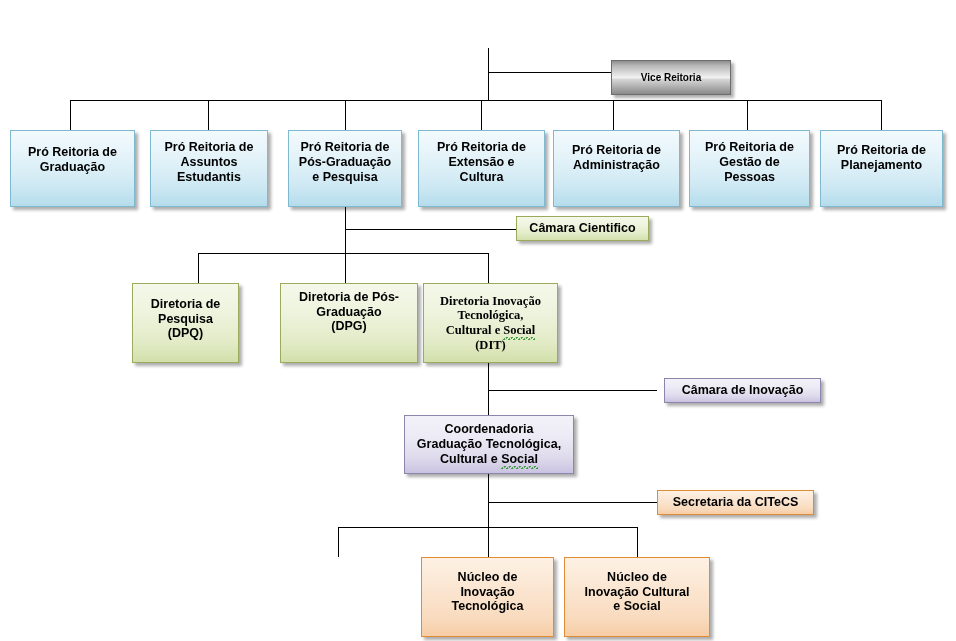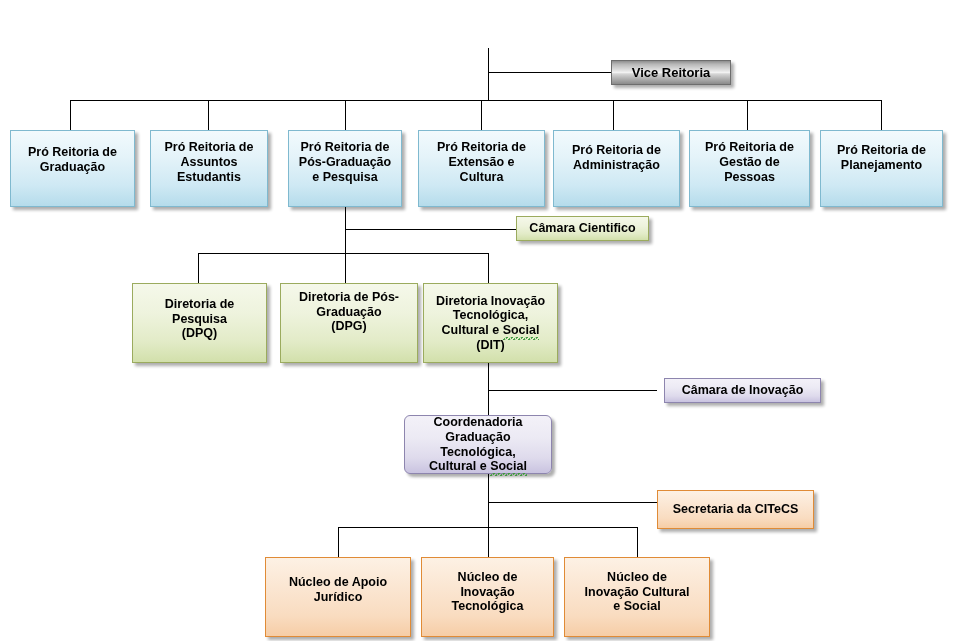--- a/index.html
+++ b/index.html
@@ -115,21 +115,21 @@
   <div class="ln h" style="left:488px;top:390px;width:169px;"></div>
 
   <div class="ln v" style="left:488px;top:474px;height:79px;"></div>
   <div class="ln h" style="left:488px;top:502px;width:169px;"></div>
   <div class="ln h" style="left:338px;top:527px;width:300px;"></div>
   <div class="ln v" style="left:338px;top:527px;height:30px;"></div>
   <div class="ln v" style="left:488px;top:527px;height:30px;"></div>
   <div class="ln v" style="left:637px;top:527px;height:30px;"></div>
 
 
-  <div class="node gray sh" style="left:611px;top:60px;width:120px;height:25px;font-size:13px;">
+  <div class="node gray sh" style="left:611px;top:60px;width:120px;height:35px;font-size:10px;">
     <span class="txt">Vice Reitoria</span>
   </div>
 
   <div class="node blue sh" style="left:10px;top:130px;width:125px;height:77px;font-size:12.5px;padding-bottom:18px;">
     <span class="txt">Pró Reitoria de
 Graduação</span>
   </div>
   <div class="node blue sh" style="left:150px;top:130px;width:118px;height:77px;font-size:12.5px;padding-bottom:12px;">
     <span class="txt">Pró Reitoria de
 Assuntos
@@ -156,59 +156,55 @@
   </div>
   <div class="node blue sh" style="left:820px;top:130px;width:123px;height:77px;font-size:12.5px;padding-bottom:22px;">
     <span class="txt">Pró Reitoria de
 Planejamento</span>
   </div>
 
   <div class="node green sh" style="left:516px;top:216px;width:133px;height:25px;font-size:12.5px;">
     <span class="txt">Câmara Cientifico</span>
   </div>
 
-  <div class="node green sh" style="left:132px;top:283px;width:135px;height:80px;font-size:12.5px;padding-bottom:8px;">
+  <div class="node green sh" style="left:132px;top:283px;width:107px;height:80px;font-size:12.5px;padding-bottom:8px;">
     <span class="txt">Diretoria de
 Pesquisa
 (DPQ)</span>
   </div>
   <div class="node green sh" style="left:280px;top:283px;width:138px;height:80px;font-size:12.5px;padding-bottom:22px;">
     <span class="txt">Diretoria de Pós-
 Graduação
 (DPG)</span>
   </div>
   <div class="node green sh" style="left:423px;top:283px;width:135px;height:80px;font-size:12.5px;">
-    <span class="txt" style="white-space:normal;">
+    <span class="txt" style="white-space:normal;font-family:Liberation Serif, serif;">
       <span>Diretoria Inovação</span><br>
       <span>Tecnológica,</span><br>
       <span>Cultural e </span><span class="sq">Social</span><br>
       <span>(DIT)</span>
     </span>
   </div>
 
   <div class="node purple sh" style="left:657px;top:378px;width:157px;height:25px;font-size:12.5px;margin-left:7px;">
     <span class="txt">Câmara de Inovação</span>
   </div>
 
-  <div class="node purple sh" style="left:404px;top:415px;width:148px;height:59px;font-size:12.5px;border-radius:6px;">
+  <div class="node purple sh" style="left:404px;top:415px;width:170px;height:59px;font-size:12.5px;">
     <span class="txt" style="white-space:normal;">
       <span>Coordenadoria</span><br>
       <span>Graduação Tecnológica,</span><br>
       <span>Cultural e </span><span class="sq">Social</span>
     </span>
   </div>
 
-  <div class="node orange sh" style="left:657px;top:490px;width:157px;height:39px;font-size:12.5px;">
+  <div class="node orange sh" style="left:657px;top:490px;width:157px;height:25px;font-size:12.5px;">
     <span class="txt">Secretaria da CITeCS</span>
   </div>
 
-  <div class="node orange sh" style="left:265px;top:557px;width:146px;height:80px;font-size:12.5px;padding-bottom:14px;">
-    <span class="txt">Núcleo de Apoio
-Jurídico</span>
-  </div>
   <div class="node orange sh" style="left:421px;top:557px;width:133px;height:80px;font-size:12.5px;padding-bottom:10px;">
     <span class="txt">Núcleo de
 Inovação
 Tecnológica</span>
   </div>
   <div class="node orange sh" style="left:564px;top:557px;width:146px;height:80px;font-size:12.5px;padding-bottom:10px;">
     <span class="txt">Núcleo de
 Inovação Cultural
 e Social</span>
   </div>

